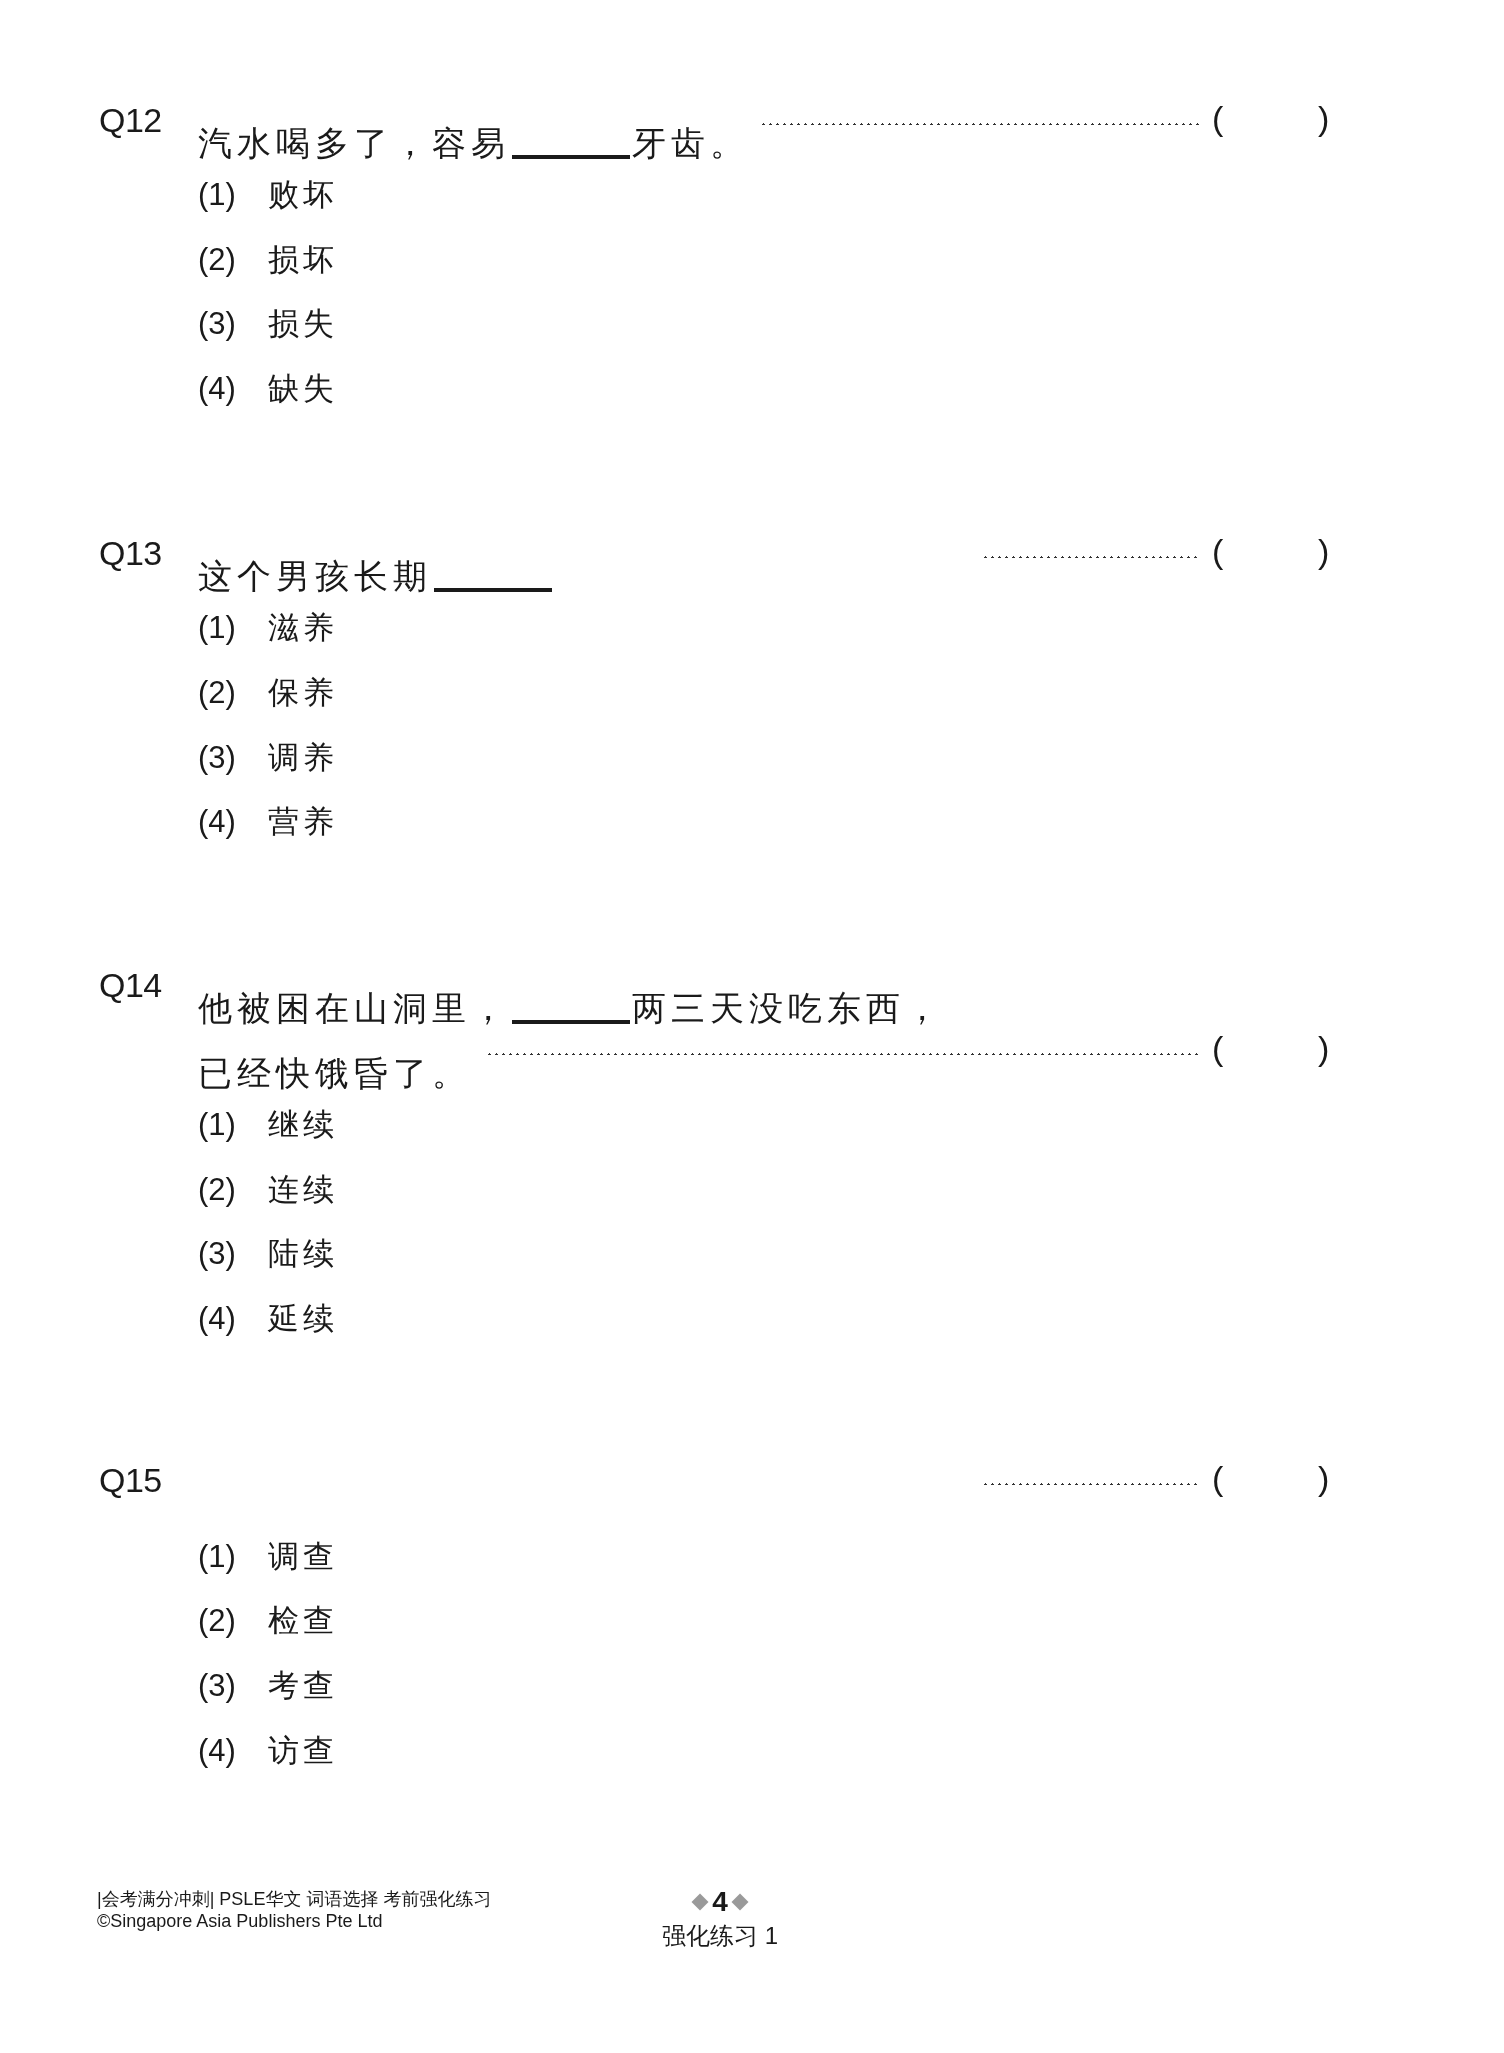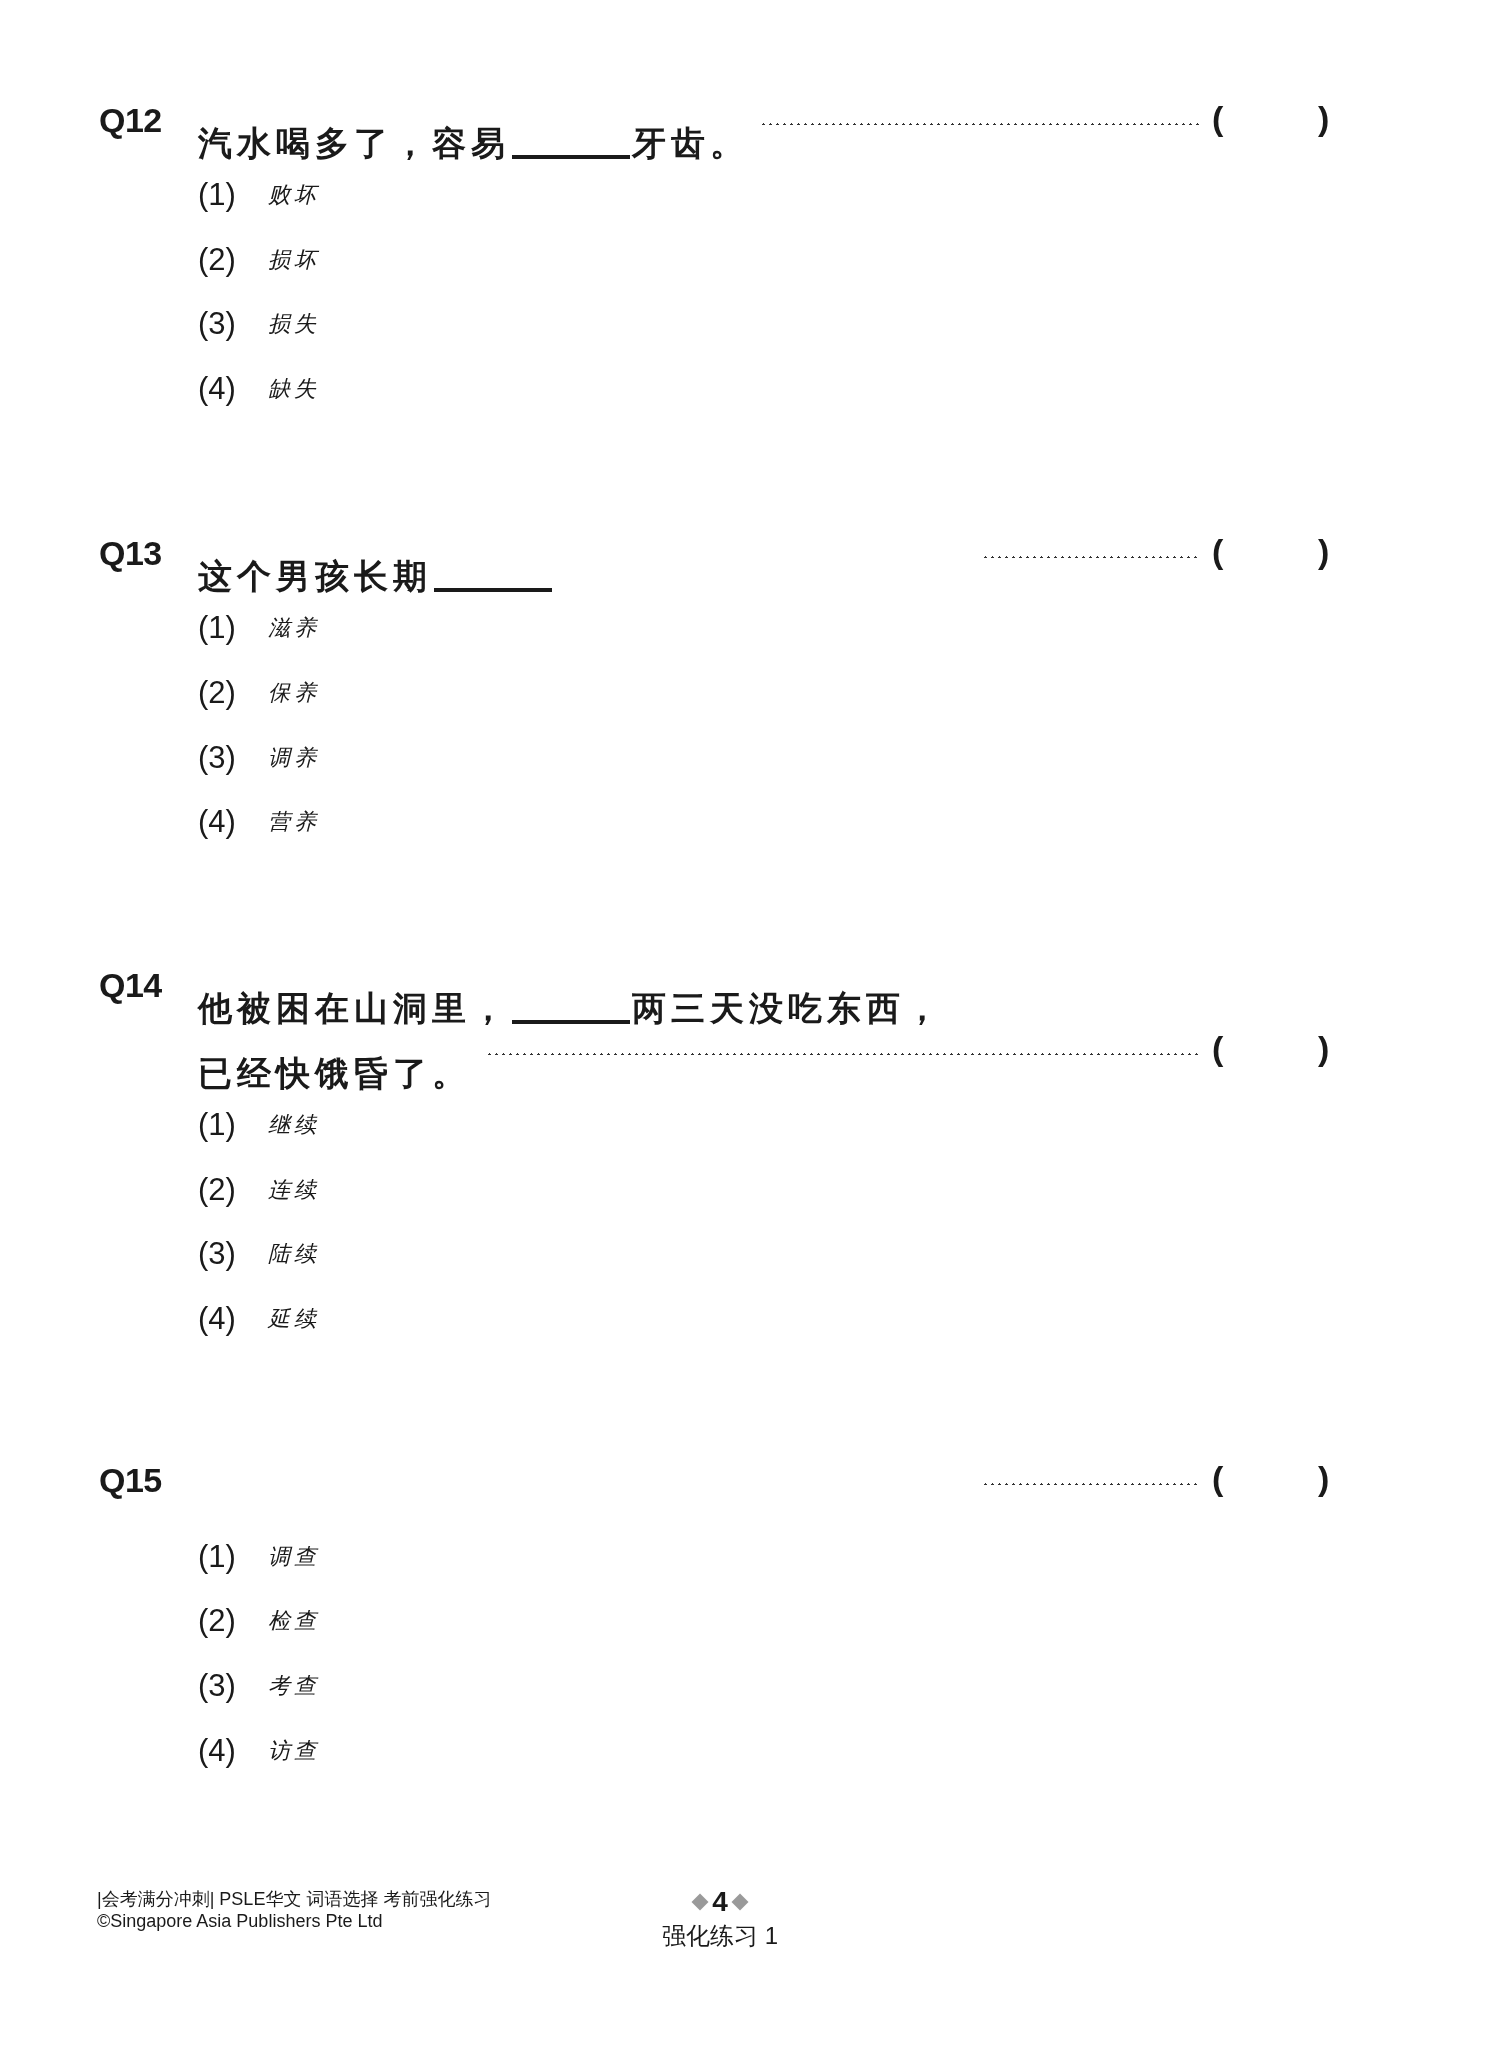--- a/index.html
+++ b/index.html
@@ -4,21 +4,21 @@
 <style>
   html, body { margin: 0; padding: 0; background: #ffffff; }
   body {
     width: 1504px; height: 2053px; position: relative; overflow: hidden;
     color: #1a1a1a;
     font-family: "DejaVu Serif", "Liberation Serif", serif;
   }
   .q-block { position: absolute; left: 0; width: 1504px; }
   .q-line {
     position: absolute; left: 0; width: 1492px; height: 50px;
-    display: flex; align-items: center; font-weight: bold;
+    display: flex; align-items: center;
   }
   .q-num {
     position: absolute; left: 99px;
     font-family: "Liberation Sans", "DejaVu Sans", sans-serif;
     font-size: 34px; color: #1a1a1a; letter-spacing: -0.5px;
   }
   .q-text {
     position: absolute; left: 198px;
     font-size: 34px; letter-spacing: 5px; white-space: nowrap;
     display: flex; align-items: center; margin-top: 47px;
@@ -40,21 +40,21 @@
   .paren-open { left: 1212px; }
   .paren-close { left: 1318px; }
   .opt {
     position: absolute; left: 198px; height: 46px;
     display: flex; align-items: center;
   }
   .opt-label {
     font-family: "Liberation Sans", "DejaVu Sans", sans-serif;
     font-size: 31px; width: 70px;
   }
-  .opt-text { font-size: 22px; letter-spacing: 4px; font-style: italic; }
+  .opt-text { font-size: 31px; letter-spacing: 4px; }
 
   .footer-left {
     position: absolute; left: 97px; top: 1888px;
     font-family: "Liberation Sans", "DejaVu Sans", sans-serif;
     font-size: 18px; line-height: 22px; color: #1a1a1a;
   }
   .footer-center {
     position: absolute; left: 650px; top: 1888px; width: 140px;
     text-align: center;
     font-family: "Liberation Sans", "DejaVu Sans", sans-serif;

